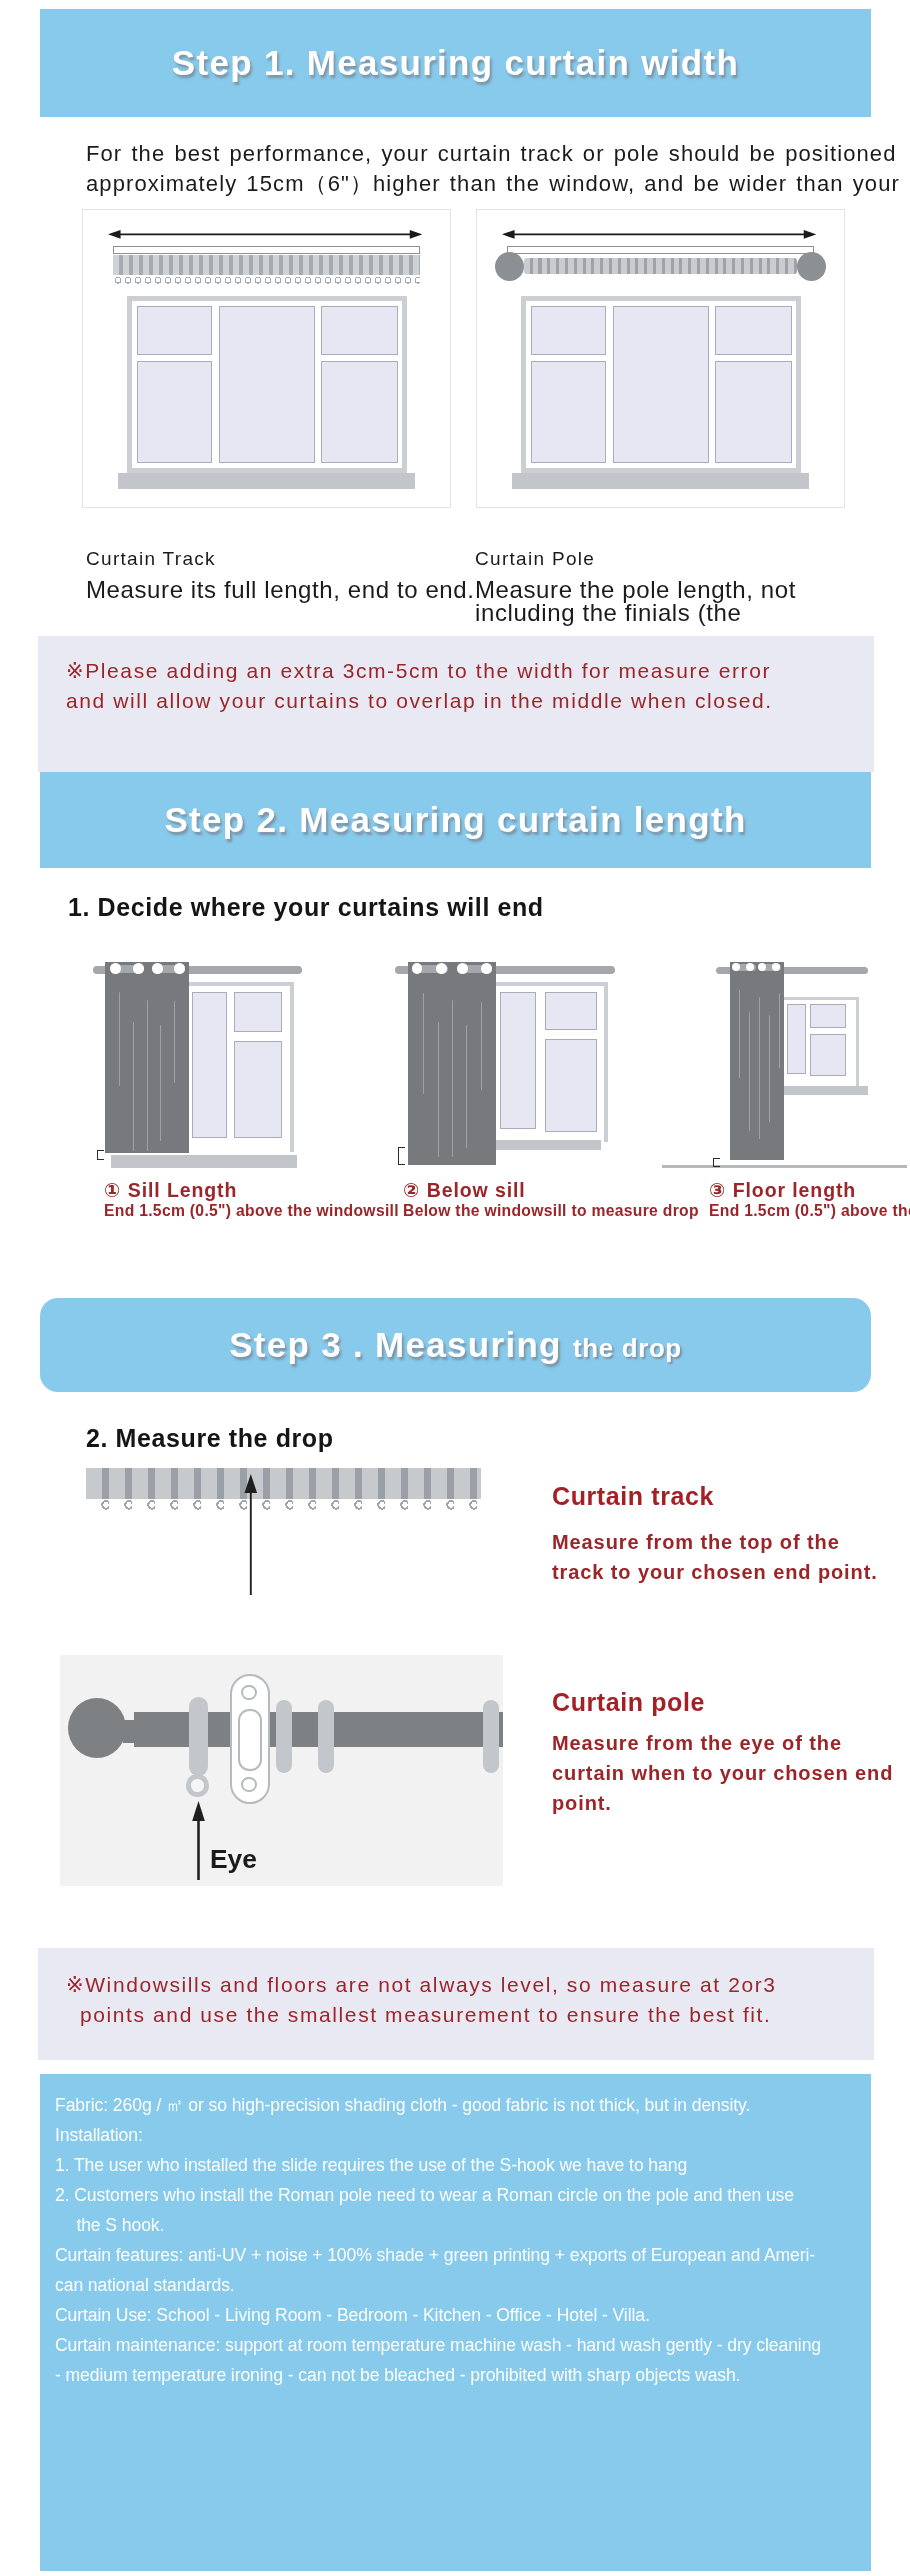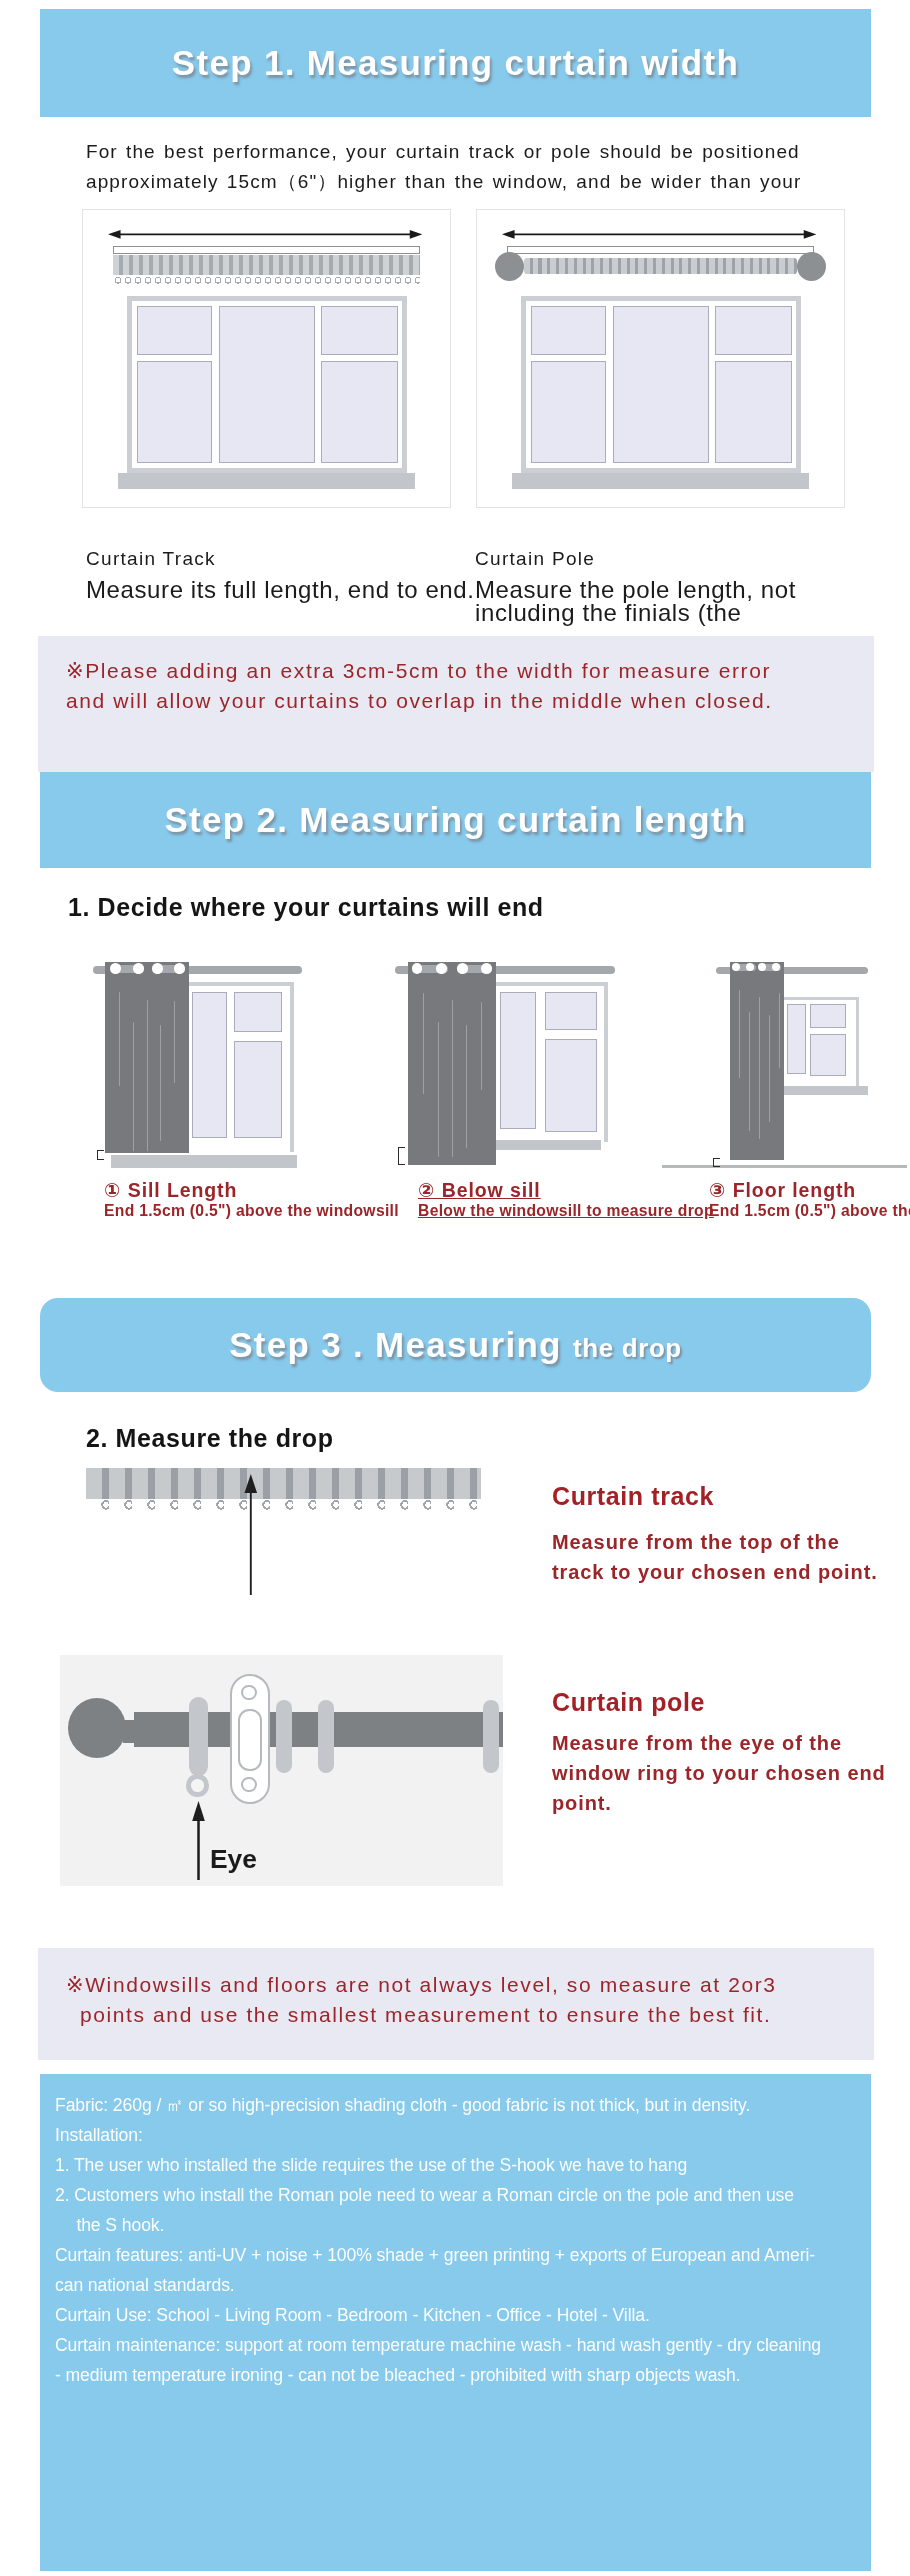--- a/index.html
+++ b/index.html
@@ -12,21 +12,21 @@
   #banner1{top:8.8px;height:108px;}
   #banner2{top:772px;height:96px;}
   #banner3{top:1298px;height:94px;align-items:baseline;padding-top:0;border-radius:18px;}
   #banner3{display:flex;}
   .banner-text{font-weight:bold;font-size:35px;color:#ffffff;letter-spacing:1.3px;
                text-shadow:1.9px 2.5px 2.5px rgba(122,136,150,.85);white-space:nowrap;line-height:94px;}
   .banner-text-small{font-weight:bold;font-size:26px;color:#ffffff;letter-spacing:0.6px;
                text-shadow:1.9px 1.9px 1.9px rgba(122,136,150,.85);white-space:nowrap;margin-left:11.3px;}
 
   
-  .intro{position:absolute;left:86px;font-size:19px;color:#1b1b1b;letter-spacing:1.1px;
+  .intro{position:absolute;left:86px;font-size:22px;color:#1b1b1b;letter-spacing:1.1px;
          word-spacing:1.9px;white-space:nowrap;}
   #intro1{top:141px;} #intro2{top:169px;}
 
   
   .box{position:absolute;top:209px;width:369px;height:299px;border:1.3px solid #E3E3E3;
        background:#fff;box-sizing:border-box;}
   #box-track{left:82px;} #box-pole{left:476px;}
   .darrow{position:absolute;left:25px;right:25px;top:19px;height:10.7px;width:auto;}
   .darrow line{stroke:#1a1a1a;stroke-width:2.5;}
   .darrow polygon{fill:#1a1a1a;}
@@ -92,21 +92,21 @@
   #sill-d1{left:111px;top:1155px;width:186px;height:13.2px;}
   #sill-d2{left:411px;top:1140px;width:190px;height:10px;}
   #sill-d3{left:772px;top:1086px;width:96px;height:8.8px;}
   .floorline{position:absolute;left:662px;top:1165px;width:245px;height:2.5px;background:#B7BABD;}
   .tick{position:absolute;width:5.7px;border-left:1.3px solid #2b2b2b;border-top:1.3px solid #2b2b2b;border-bottom:1.3px solid #2b2b2b;}
   #tick1{left:97px;top:1150px;height:7.5px;}
   #tick2{left:398px;top:1147px;height:16.4px;}
   #tick3{left:713px;top:1158px;height:7px;}
   .opt-title{position:absolute;top:1179px;font-weight:bold;font-size:19.5px;color:#9B2529;letter-spacing:0.9px;white-space:nowrap;}
   .opt-desc{position:absolute;top:1202px;font-weight:bold;font-size:15.7px;color:#9B2529;letter-spacing:0.3px;white-space:nowrap;}
-  #opt1t,#opt1d{left:104px;} #opt2t,#opt2d{left:418px;text-decoration:underline;} #opt3t,#opt3d{left:709px;}
+  #opt1t,#opt1d{left:104px;} #opt2t,#opt2d{left:403px;} #opt3t,#opt3d{left:709px;}
 
   
   .track3{position:absolute;left:86px;top:1468px;width:395px;height:31px;
           background:repeating-linear-gradient(90deg,#c7cacd 0 16.4px,#9aa0a5 16.4px 23px);}
   .hooks3{position:absolute;left:86px;top:1499px;width:395px;height:12.6px;
           background-image:radial-gradient(circle at 20px 5.7px,#ffffff 0 2.8px,#a2a6aa 2.8px 4.7px,transparent 4.7px);
           background-size:23px 12.6px;background-repeat:repeat-x;}
   .uparrow line{stroke:#1f1f1f;}
   .uparrow polygon{fill:#1f1f1f;}
   #arrow3{position:absolute;left:242px;top:1474px;width:17.6px;height:121px;}
@@ -321,21 +321,21 @@
     <div class="ring ring4"></div>
     <div class="eyering"></div>
     <svg class="uparrow" id="arrow-eye" viewBox="0 0 30 126" preserveAspectRatio="none">
       <polygon points="15,0 5,32 25,32"></polygon>
       <line x1="15" y1="26" x2="15" y2="126" stroke-width="4"></line>
     </svg>
     <div class="eye-label">Eye</div>
   </div>
   <div class="red-title" id="pole-title">Curtain pole</div>
   <div class="red-line" id="pole-l1">Measure from the eye of the</div>
-  <div class="red-line" id="pole-l2">window ring to your chosen end</div>
+  <div class="red-line" id="pole-l2">curtain when to your chosen end</div>
   <div class="red-line" id="pole-l3">point.</div>
 
   <div class="note" id="note2">
     <div class="note-line" id="n2a">※Windowsills and floors are not always level, so measure at 2or3</div>
     <div class="note-line" id="n2b">points and use the smallest measurement to ensure the best fit.</div>
   </div>
 
   <div class="infobox">
     <div class="iline">Fabric: 260g / ㎡ or so high-precision shading cloth - good fabric is not thick, but in density.</div>
     <div class="iline">Installation:</div>

